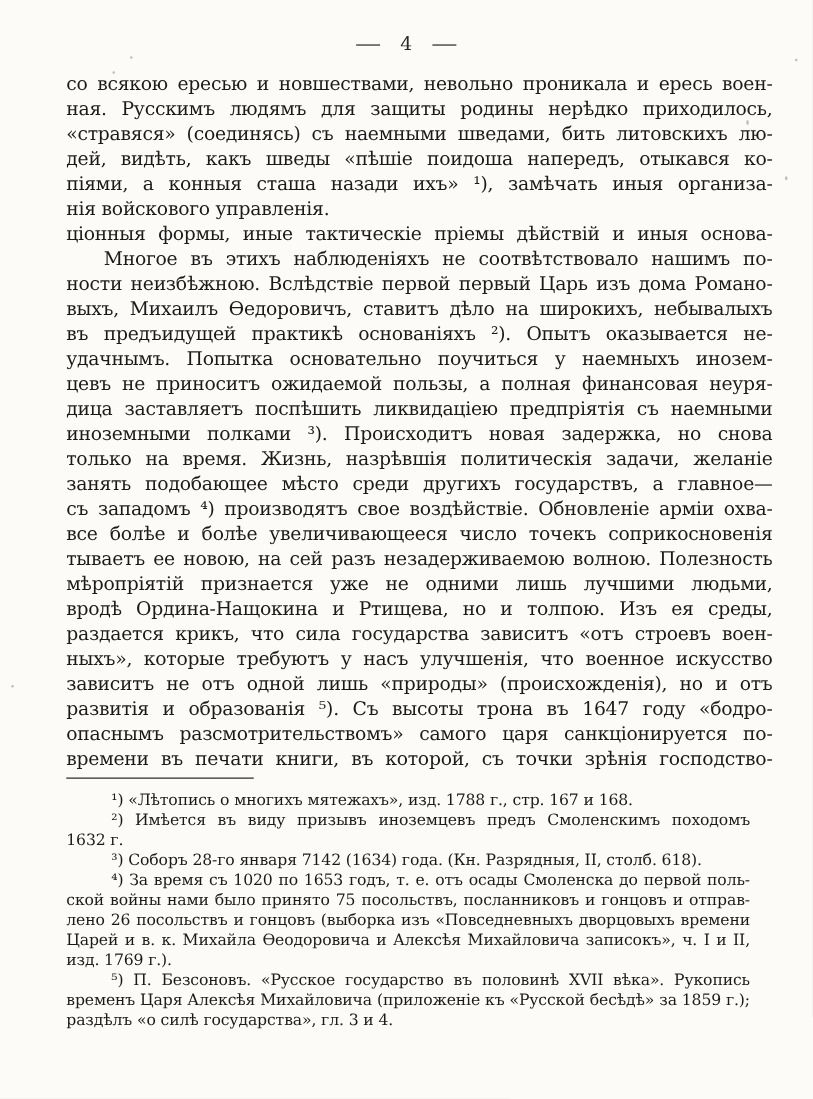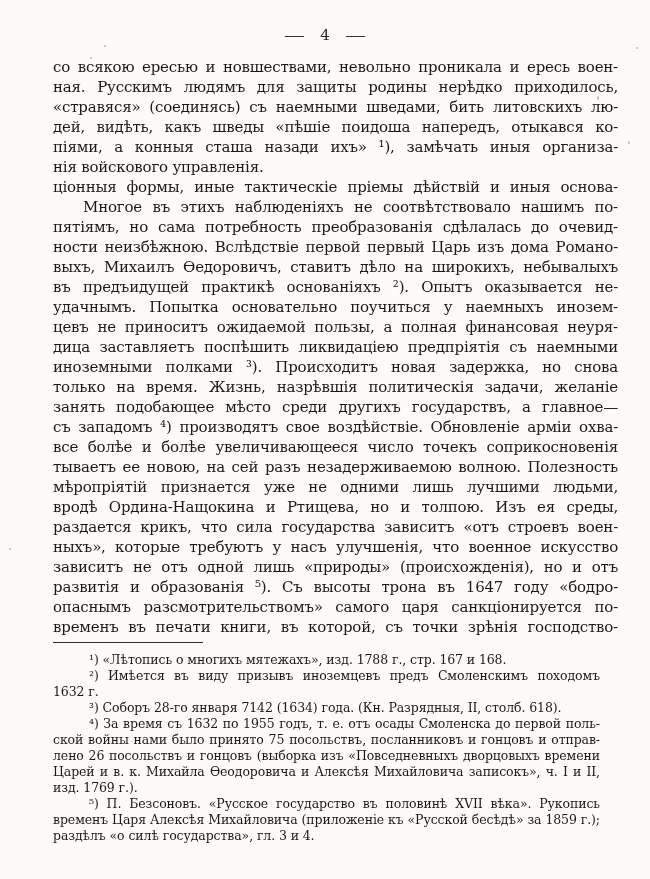--- a/index.html
+++ b/index.html
@@ -78,52 +78,51 @@
   <div class="body-text">
 
   <div class="line">со всякою ересью и новшествами, невольно проникала и ересь воен-</div>
       <div class="line">ная. Русскимъ людямъ для защиты родины нерѣдко приходилось,</div>
       <div class="line">«стравяся» (соединясь) съ наемными шведами, бить литовскихъ лю-</div>
       <div class="line">дей, видѣть, какъ шведы «пѣшіе поидоша напередъ, отыкався ко-</div>
       <div class="line">піями, а конныя сташа назади ихъ» ¹), замѣчать иныя организа-</div>
       <div class="line end">нія войскового управленія.</div>
       <div class="line">ціонныя формы, иные тактическіе пріемы дѣйствій и иныя основа-</div>
       <div class="line indent">Многое въ этихъ наблюденіяхъ не соотвѣтствовало нашимъ по-</div>
-      <div class="line">пятіямъ, но сама потребность преобразованія сдѣлалась до очевид-</div>
       <div class="line">ности неизбѣжною. Вслѣдствіе первой первый Царь изъ дома Романо-</div>
       <div class="line">выхъ, Михаилъ Ѳедоровичъ, ставитъ дѣло на широкихъ, небывалыхъ</div>
       <div class="line">въ предъидущей практикѣ основаніяхъ ²). Опытъ оказывается не-</div>
       <div class="line">удачнымъ. Попытка основательно поучиться у наемныхъ инозем-</div>
       <div class="line">цевъ не приноситъ ожидаемой пользы, а полная финансовая неуря-</div>
       <div class="line">дица заставляетъ поспѣшить ликвидаціею предпріятія съ наемными</div>
       <div class="line">иноземными полками ³). Происходитъ новая задержка, но снова</div>
       <div class="line">только на время. Жизнь, назрѣвшія политическія задачи, желаніе</div>
       <div class="line">занять подобающее мѣсто среди другихъ государствъ, а главное—</div>
       <div class="line">съ западомъ ⁴) производятъ свое воздѣйствіе. Обновленіе арміи охва-</div>
       <div class="line">все болѣе и болѣе увеличивающееся число точекъ соприкосновенія</div>
       <div class="line">тываетъ ее новою, на сей разъ незадерживаемою волною. Полезность</div>
       <div class="line">мѣропріятій признается уже не одними лишь лучшими людьми,</div>
       <div class="line">вродѣ Ордина-Нащокина и Ртищева, но и толпою. Изъ ея среды,</div>
       <div class="line">раздается крикъ, что сила государства зависитъ «отъ строевъ воен-</div>
       <div class="line">ныхъ», которые требуютъ у насъ улучшенія, что военное искусство</div>
       <div class="line">зависитъ не отъ одной лишь «природы» (происхожденія), но и отъ</div>
       <div class="line">развитія и образованія ⁵). Съ высоты трона въ 1647 году «бодро-</div>
       <div class="line">опаснымъ разсмотрительствомъ» самого царя санкціонируется по-</div>
-      <div class="line">временъ въ печати книги, въ которой, съ точки зрѣнія господство-</div>
+      <div class="line">времени въ печати книги, въ которой, съ точки зрѣнія господство-</div>
     </div>
 
   <div class="fn-rule"></div>
 
   <div class="footnotes">
 
   <div class="fline indent end">¹) «Лѣтопись о многихъ мятежахъ», изд. 1788 г., стр. 167 и 168.</div>
       <div class="fline indent">²) Имѣется въ виду призывъ иноземцевъ предъ Смоленскимъ походомъ</div>
       <div class="fline end">1632 г.</div>
       <div class="fline indent end">³) Соборъ 28-го января 7142 (1634) года. (Кн. Разрядныя, II, столб. 618).</div>
-      <div class="fline indent">⁴) За время съ 1632 по 1955 годъ, т. е. отъ осады Смоленска до первой поль-</div>
+      <div class="fline indent">⁴) За время съ 1020 по 1653 годъ, т. е. отъ осады Смоленска до первой поль-</div>
       <div class="fline">ской войны нами было принято 75 посольствъ, посланниковъ и гонцовъ и отправ-</div>
       <div class="fline">лено 26 посольствъ и гонцовъ (выборка изъ «Повседневныхъ дворцовыхъ времени</div>
       <div class="fline">Царей и в. к. Михайла Ѳеодоровича и Алексѣя Михайловича записокъ», ч. I и II,</div>
       <div class="fline end">изд. 1769 г.).</div>
       <div class="fline indent">⁵) П. Безсоновъ. «Русское государство въ половинѣ XVII вѣка». Рукопись</div>
       <div class="fline">временъ Царя Алексѣя Михайловича (приложеніе къ «Русской бесѣдѣ» за 1859 г.);</div>
       <div class="fline end">раздѣлъ «о силѣ государства», гл. 3 и 4.</div>
     </div>
 
   <div class="speck" style="left:104px;top:45px;width:2px;height:2px;"></div>

